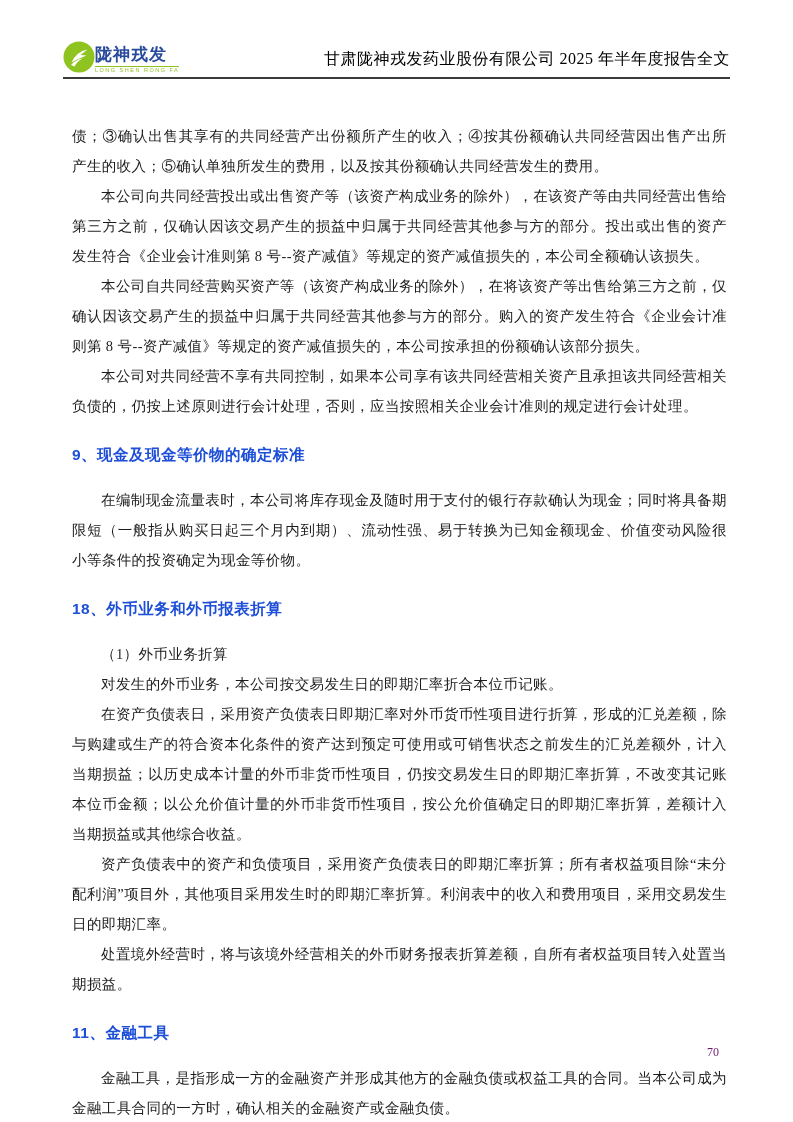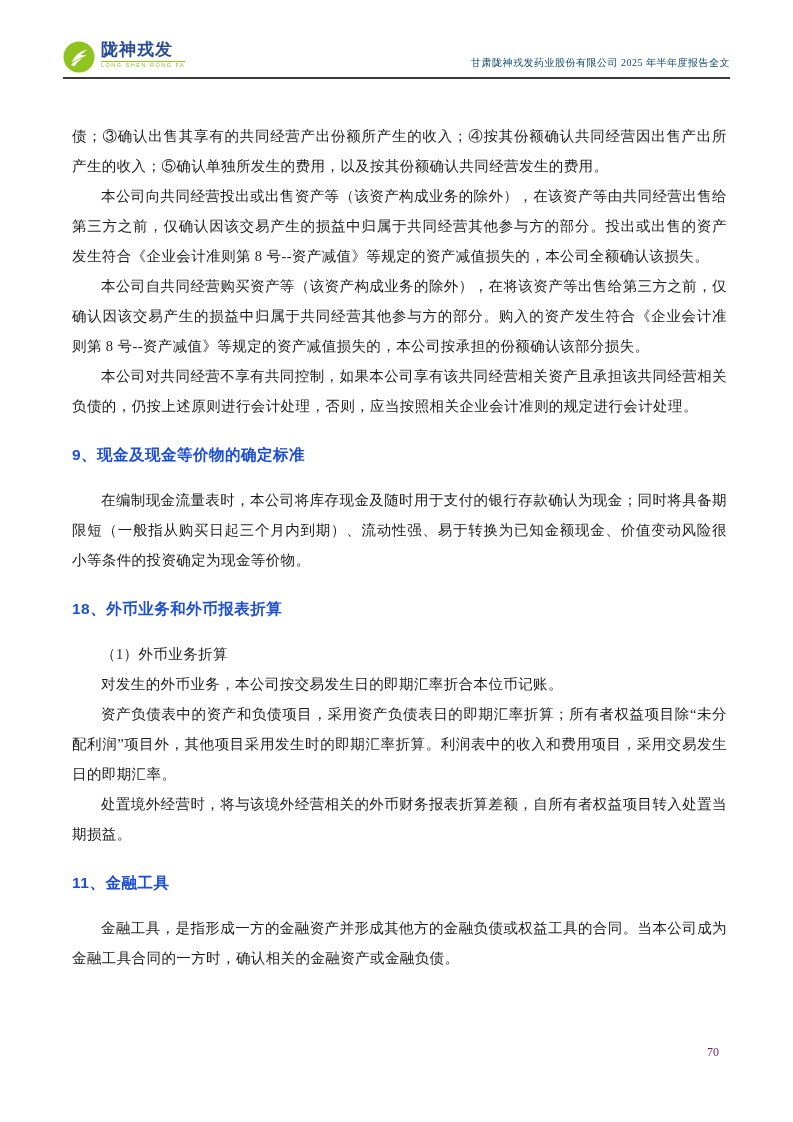--- a/index.html
+++ b/index.html
@@ -22,22 +22,22 @@
     padding-top: 42px;
     display: flex;
     justify-content: space-between;
     align-items: flex-end;
     border-bottom: 2px solid #3a3a3a;
     padding-bottom: 4px;
     height: 79px;
   }
   .logo {
     display: flex;
-    align-items: flex-start;
-    gap: 6px;
+    align-items: flex-end;
+    gap: 0;
   }
   .logo-mark { width: 32px; height: 32px; display: block; }
   .logo-textcol { display: flex; flex-direction: column; line-height: 1; }
   .logo-cn {
     font-family: "Liberation Sans", "DejaVu Sans", sans-serif;
     font-weight: bold;
     font-size: 17px;
     letter-spacing: 1px;
     color: #2a4b9b;
   }
@@ -45,22 +45,22 @@
     font-family: "Liberation Sans", "DejaVu Sans", sans-serif;
     font-size: 5.5px;
     letter-spacing: 1.5px;
     color: #8fc320;
     margin-top: 3px;
     border-top: 1px solid #8fc320;
     padding-top: 1px;
     white-space: nowrap;
   }
   .header-title {
-    font-size: 10px;
-    color: #0c4a6e;
+    font-size: 16px;
+    color: #000000;
     letter-spacing: 0.5px;
     padding-bottom: 3px;
     white-space: nowrap;
   }
   
   .content {
     position: absolute;
     top: 121px;
     left: 72px;
     right: 66px;
@@ -116,20 +116,21 @@
   <div class="content">
       <p class="para noindent">债；③确认出售其享有的共同经营产出份额所产生的收入；④按其份额确认共同经营因出售产出所产生的收入；⑤确认单独所发生的费用，以及按其份额确认共同经营发生的费用。</p>
       <p class="para">本公司向共同经营投出或出售资产等（该资产构成业务的除外），在该资产等由共同经营出售给第三方之前，仅确认因该交易产生的损益中归属于共同经营其他参与方的部分。投出或出售的资产发生符合《企业会计准则第 8 号--资产减值》等规定的资产减值损失的，本公司全额确认该损失。</p>
       <p class="para">本公司自共同经营购买资产等（该资产构成业务的除外），在将该资产等出售给第三方之前，仅确认因该交易产生的损益中归属于共同经营其他参与方的部分。购入的资产发生符合《企业会计准则第 8 号--资产减值》等规定的资产减值损失的，本公司按承担的份额确认该部分损失。</p>
       <p class="para">本公司对共同经营不享有共同控制，如果本公司享有该共同经营相关资产且承担该共同经营相关负债的，仍按上述原则进行会计处理，否则，应当按照相关企业会计准则的规定进行会计处理。</p>
       <h3 class="heading">9、现金及现金等价物的确定标准</h3>
       <p class="para">在编制现金流量表时，本公司将库存现金及随时用于支付的银行存款确认为现金；同时将具备期限短（一般指从购买日起三个月内到期）、流动性强、易于转换为已知金额现金、价值变动风险很小等条件的投资确定为现金等价物。</p>
       <h3 class="heading">18、外币业务和外币报表折算</h3>
       <p class="para">（1）外币业务折算</p>
       <p class="para">对发生的外币业务，本公司按交易发生日的即期汇率折合本位币记账。</p>
+      <p class="para">在资产负债表日，采用资产负债表日即期汇率对外币货币性项目进行折算，形成的汇兑差额，除与购建或生产的符合资本化条件的资产达到预定可使用或可销售状态之前发生的汇兑差额外，计入当期损益；以历史成本计量的外币非货币性项目，仍按交易发生日的即期汇率折算，不改变其记账本位币金额；以公允价值计量的外币非货币性项目，按公允价值确定日的即期汇率折算，差额计入当期损益或其他综合收益。</p>
       <p class="para">资产负债表中的资产和负债项目，采用资产负债表日的即期汇率折算；所有者权益项目除“未分配利润”项目外，其他项目采用发生时的即期汇率折算。利润表中的收入和费用项目，采用交易发生日的即期汇率。</p>
       <p class="para">处置境外经营时，将与该境外经营相关的外币财务报表折算差额，自所有者权益项目转入处置当期损益。</p>
       <h3 class="heading">11、金融工具</h3>
       <p class="para">金融工具，是指形成一方的金融资产并形成其他方的金融负债或权益工具的合同。当本公司成为金融工具合同的一方时，确认相关的金融资产或金融负债。</p>
     </div>
 
   <div class="page-number">70</div>
 
 </div>
 

